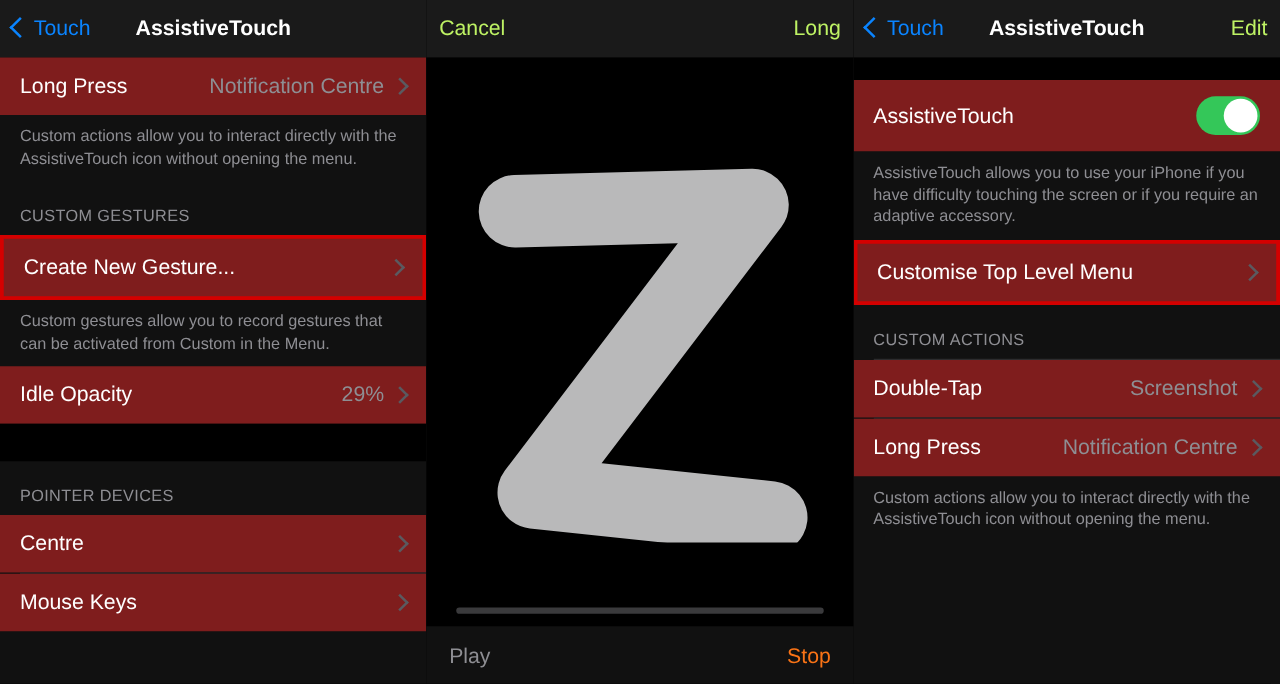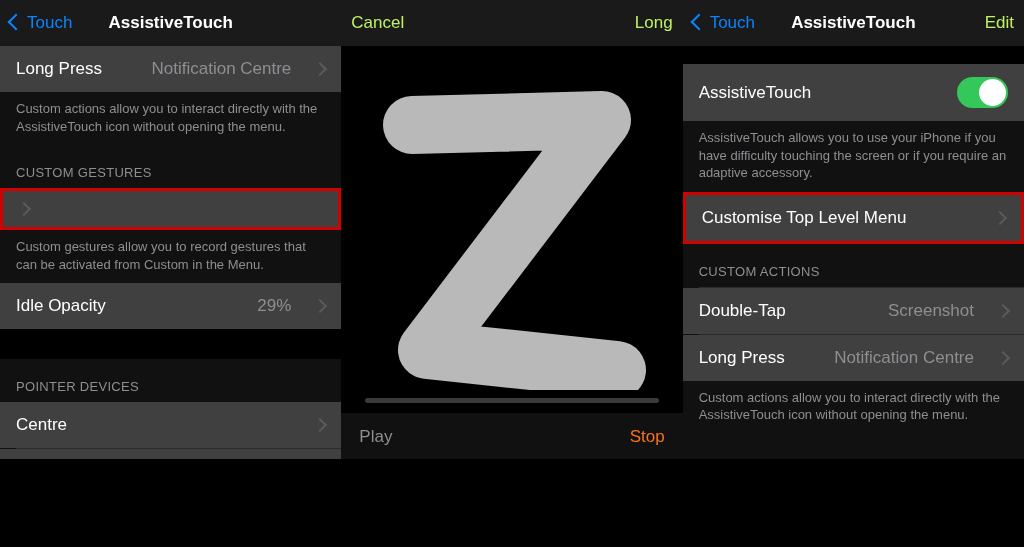--- a/index.html
+++ b/index.html
@@ -4,33 +4,33 @@
   <style>
     * { margin: 0; padding: 0; box-sizing: border-box; }
     body {
       width: 1024px;
       height: 547px;
       display: flex;
       font-family: -apple-system, "Helvetica Neue", sans-serif;
       background: #000;
       overflow: hidden;
     }
-    .pane { flex: 1; height: 459px; background: #111; position: relative; overflow: hidden; }
+    .pane { flex: 1; height: 547px; background: #111; position: relative; overflow: hidden; }
 
     
     .nav { height: 46px; display: flex; align-items: center; justify-content: space-between; padding: 0 10px; background: #1a1a1a; }
     .nav .back { color: #0a84ff; font-size: 17px; display: flex; align-items: center; gap: 3px; }
     .nav .title { color: #fff; font-size: 17px; font-weight: 600; position: absolute; left: 0; right: 0; text-align: center; pointer-events: none; }
     .nav .right-btn { color: #bef264; font-size: 17px; }
     .chev-left::before { content: ""; display: inline-block; width: 10px; height: 10px; border-left: 2.5px solid #0a84ff; border-bottom: 2.5px solid #0a84ff; transform: rotate(45deg); margin-right: 2px; }
 
     
-    .row { display: flex; align-items: center; justify-content: space-between; padding: 13px 16px; background: #404040; font-size: 17px; }
+    .row { display: flex; align-items: center; justify-content: space-between; padding: 13px 16px; background: #7f1d1d; font-size: 17px; }
     .row .label { color: #fff; }
-    .row .value { color: #8e8e93; display: flex; align-items: center; gap: 24px; }
+    .row .value { color: #8e8e93; display: flex; align-items: center; gap: 8px; }
     .chev-right::after { content: ""; display: inline-block; width: 8px; height: 8px; border-right: 2px solid #5a5a60; border-top: 2px solid #5a5a60; transform: rotate(45deg); }
     .divider { height: 1px; background: #2c2c2e; margin-left: 16px; }
 
     
     .section-header { font-size: 13px; color: #8e8e93; padding: 20px 16px 8px; text-transform: uppercase; letter-spacing: 0.3px; }
     .section-footer { font-size: 13px; color: #8e8e93; padding: 8px 16px 10px; line-height: 1.35; }
 
     
     .highlight-red { border: 3px solid #d40000; }
 
@@ -64,20 +64,21 @@
     <span class="label">Long Press</span>
     <span class="value">
       <span>Notification Centre</span>
       <span class="chev-right"></span>
     </span>
   </div>
   <div class="section-footer">Custom actions allow you to interact directly with the AssistiveTouch icon without opening the menu.</div>
 
   <div class="section-header">CUSTOM GESTURES</div>
   <div class="row highlight-red">
+    <span class="label">Create New Gesture...</span>
     <span class="value chev-right"></span>
   </div>
   <div class="section-footer">Custom gestures allow you to record gestures that can be activated from Custom in the Menu.</div>
 
   <div class="row">
     <span class="label">Idle Opacity</span>
     <span class="value">
       <span>29%</span>
       <span class="chev-right"></span>
     </span>

